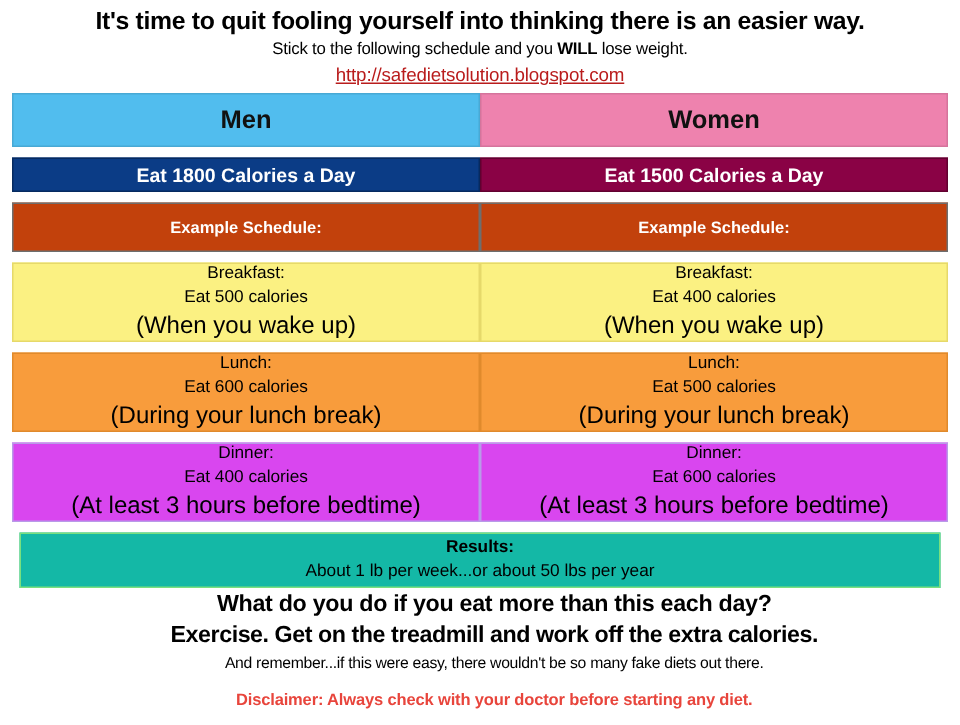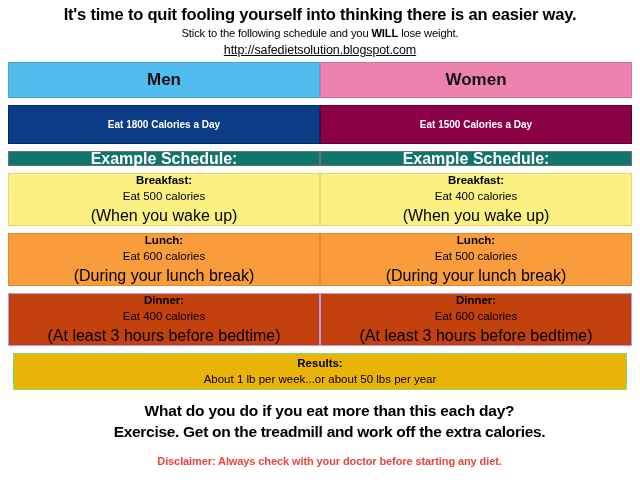--- a/index.html
+++ b/index.html
@@ -36,21 +36,21 @@
   }
   .sub-line {
     font-size: 11.2px;
     line-height: 1.32;
     letter-spacing: -0.15px;
     margin: 0;
   }
   .sub-line b { font-weight: bold; }
   .url {
     font-size: 12.5px;
-    color: #000000;
+    color: #b91c1c;
     text-decoration: underline;
     margin-top: 3px;
     letter-spacing: -0.1px;
     display: block;
   }
 
   
   .grid {
     margin-top: 5px;
     padding: 0 8px;
@@ -75,68 +75,68 @@
   .band-gender {
     height: 36px;
     font-size: 17px;
     font-weight: bold;
     color: #111111;
   }
   .gender-men   { background: #51bdee; }
   .gender-women { background: #ee82ae; }
 
   .band-calories {
-    height: 39px;
-    font-size: 10px;
+    height: 23px;
+    font-size: 13px;
     font-weight: bold;
     color: #ffffff;
   }
   .cal-men   { background: #0b3c86; border-color: #062a60; }
   .cal-women { background: #8a0245; border-color: #610130; }
 
   .band-schedule {
-    height: 15px;
-    background: #0f766e;
+    height: 33px;
+    background: #c2410c;
     border-color: #6e6e6e;
-    font-size: 16px;
+    font-size: 11px;
     font-weight: bold;
     color: #ffffff;
   }
 
   .band-meal {
     height: 53px;
     padding: 3px 4px;
     line-height: 1.36;
   }
   .meal-breakfast { background: #fbf182; border-color: #e6d96a; }
   .meal-lunch     { background: #f89c3c; border-color: #e08a2c; }
-  .meal-dinner    { background: #c2410c; border-color: #b99ae8; }
+  .meal-dinner    { background: #d946ef; border-color: #b99ae8; }
 
   .meal-title {
     font-size: 11.5px;
-    font-weight: bold;
+    font-weight: normal;
     display: block;
   }
   .meal-amount {
     font-size: 11.5px;
     display: block;
   }
   .meal-note {
     font-size: 16px;
     display: block;
   }
 
   
   .results-wrap {
     padding: 0 13px;
     box-sizing: border-box;
   }
   .band-results {
     height: 37px;
-    background: #eab308;
+    background: #14b8a6;
     border: 1px solid #7ae07e;
     box-sizing: border-box;
     text-align: center;
     display: flex;
     flex-direction: column;
     justify-content: center;
     line-height: 1.35;
   }
   .results-title {
     font-size: 11.5px;
@@ -144,21 +144,21 @@
     display: block;
   }
   .results-text {
     font-size: 11.5px;
     display: block;
   }
 
   
   .footer {
     text-align: center;
-    padding: 11px 8px 0 8px;
+    padding: 1px 8px 0 8px;
     margin-left: 19px;
   }
   .footer-q {
     font-size: 15.5px;
     font-weight: bold;
     letter-spacing: -0.2px;
     line-height: 1.3;
     display: block;
   }
   .footer-a {
@@ -249,16 +249,17 @@
   <div class="results-wrap">
     <div class="band-results">
       <span class="results-title">Results:</span>
       <span class="results-text">About 1 lb per week...or about 50 lbs per year</span>
     </div>
   </div>
 
   <div class="footer">
     <span class="footer-q">What do you do if you eat more than this each day?</span>
     <span class="footer-a">Exercise. Get on the treadmill and work off the extra calories.</span>
+    <span class="footer-note">And remember...if this were easy, there wouldn't be so many fake diets out there.</span>
     <span class="disclaimer">Disclaimer: Always check with your doctor before starting any diet.</span>
   </div>
 
 </div>
 
 </body></html>

